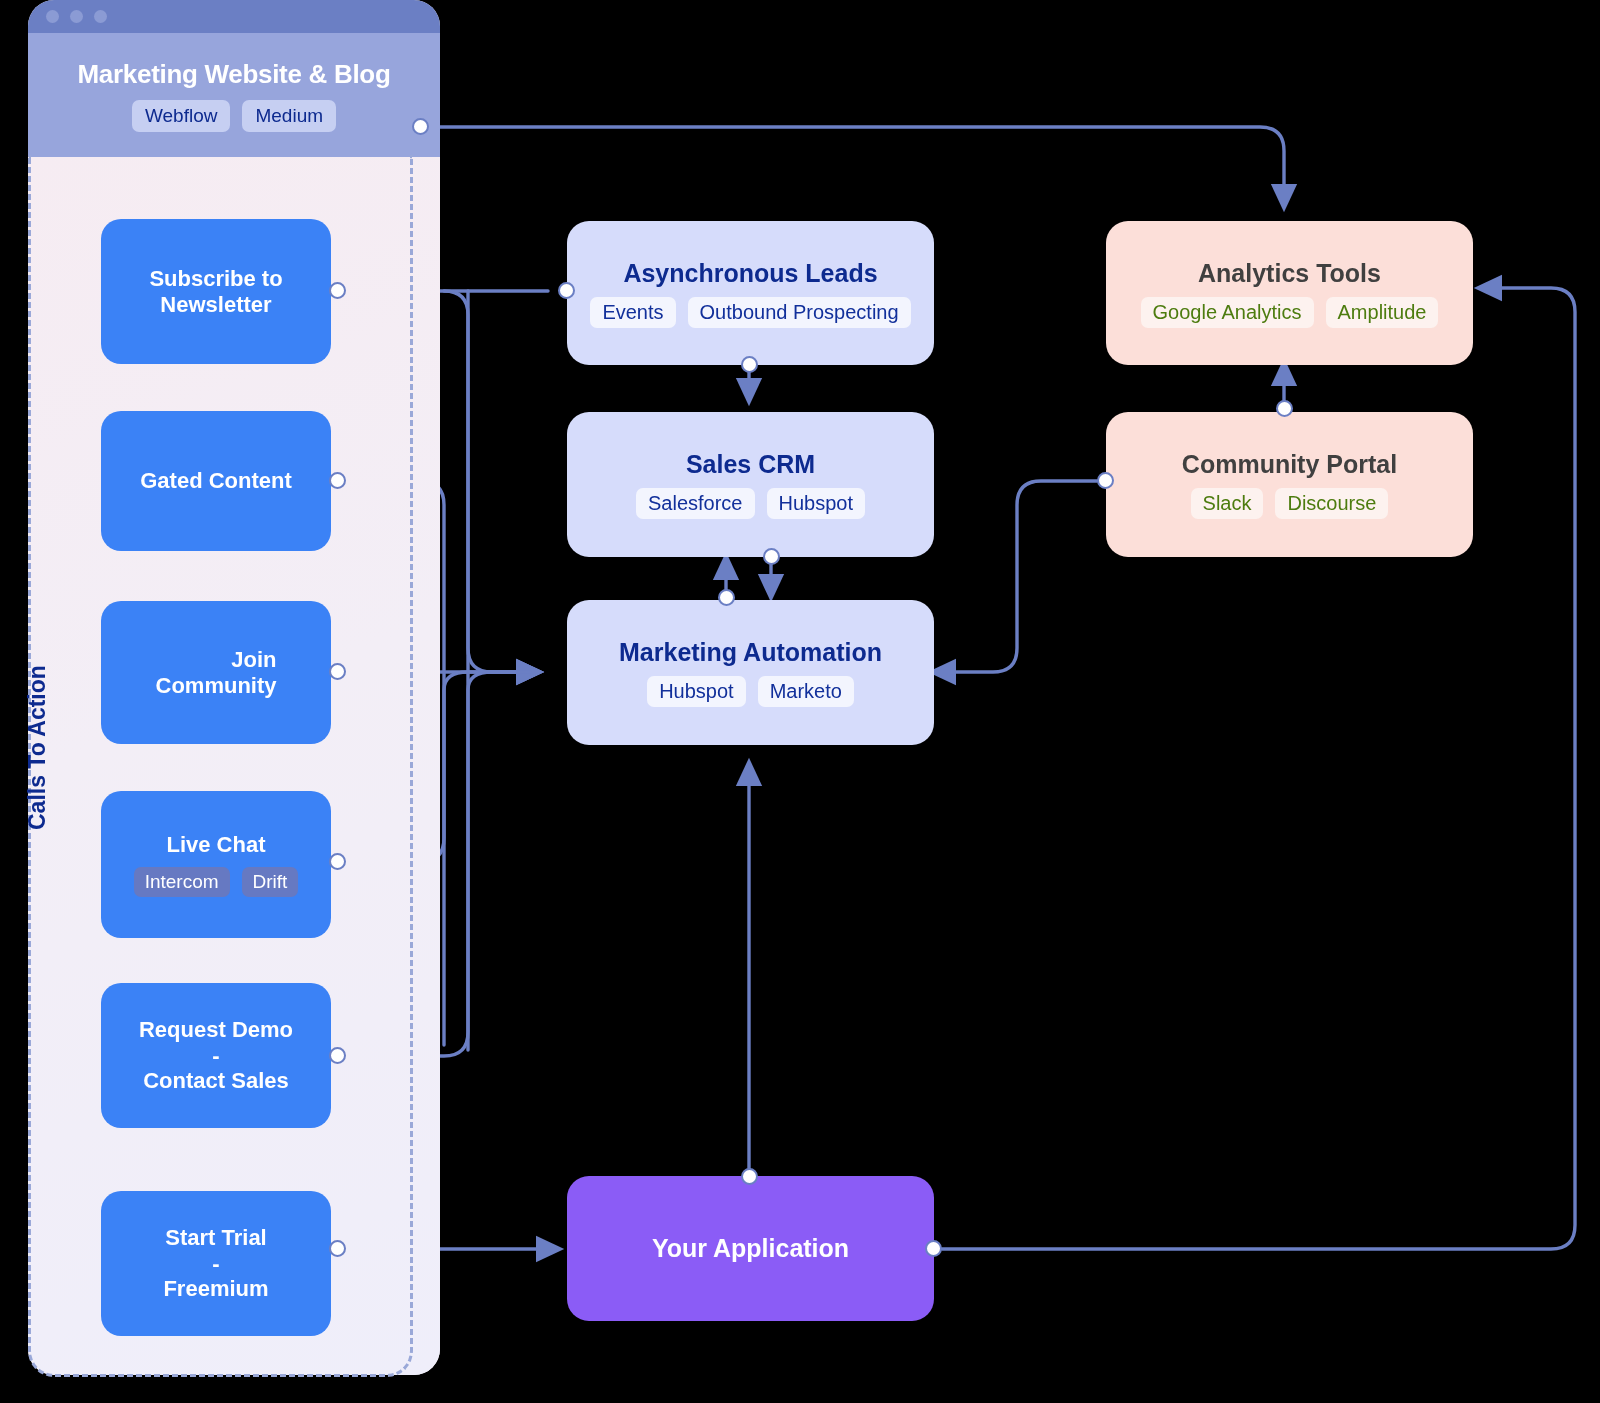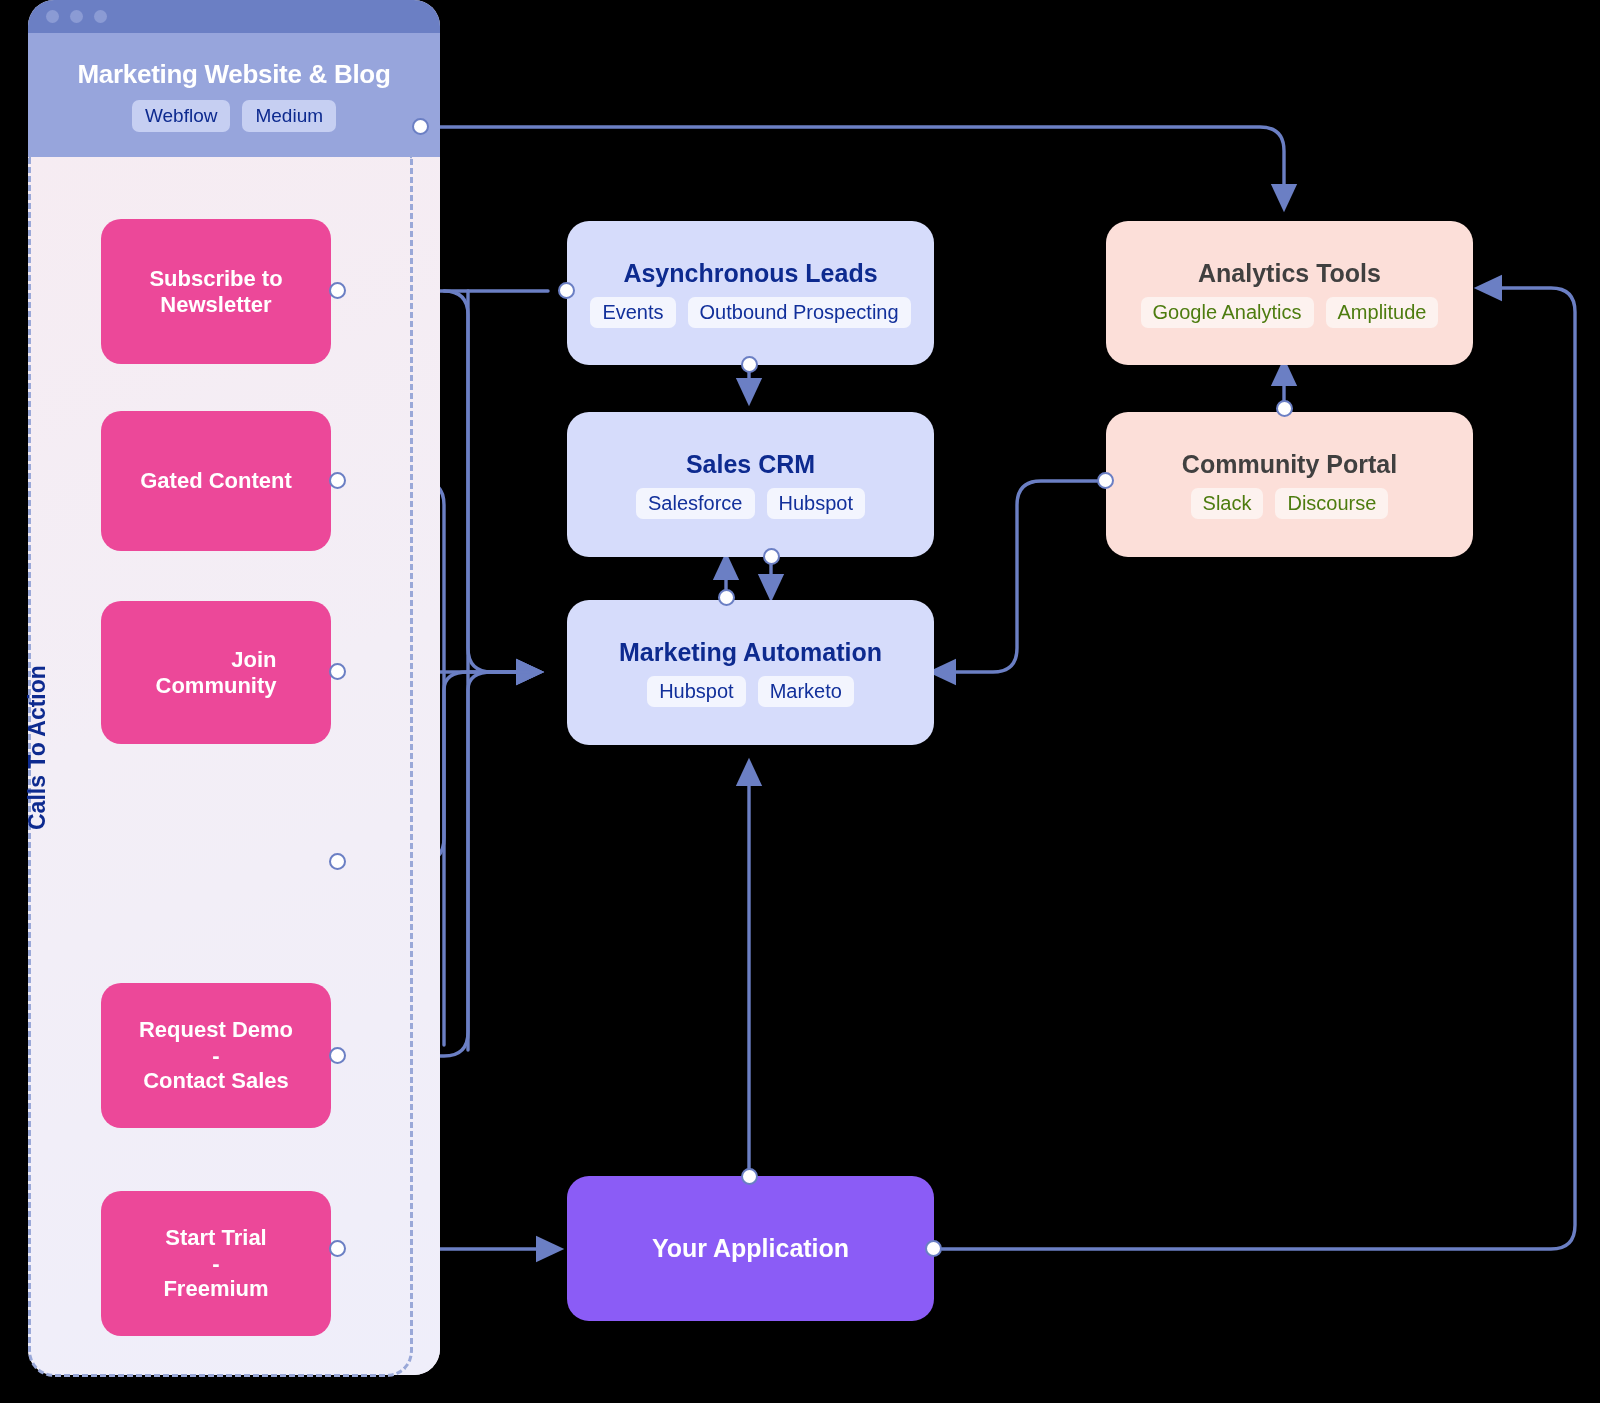--- a/index.html
+++ b/index.html
@@ -123,21 +123,21 @@
   }
   .node-tags {
     display: flex;
     gap: 12px;
     margin-top: 9px;
     flex-wrap: wrap;
     justify-content: center;
   }
   
   .node.cta {
-    background: #ec4899;
+    background: #3b82f6;
     left: 101px;
     width: 230px;
     border-radius: 20px;
   }
   .node.cta .node-title {
     color: #ffffff;
     font-size: 22px;
   }
   .node.cta .tag {
     background: #6679c2;
@@ -272,20 +272,27 @@
   </div>
 
   <div class="node cta" style="top:411px;height:140px;">
     <div class="node-title">Gated Content</div>
   </div>
 
   <div class="node cta" style="top:601px;height:143px;text-align:right;">
     <div class="node-title">Join<br>Community</div>
   </div>
 
+  <div class="node cta" style="top:791px;height:147px;">
+    <div class="node-title">Live Chat</div>
+    <div class="node-tags">
+      <span class="tag">Intercom</span>
+      <span class="tag">Drift</span>
+    </div>
+  </div>
 
   <div class="node cta" style="top:983px;height:145px;">
     <div class="node-title">Request Demo<br>-<br>Contact Sales</div>
   </div>
 
   <div class="node cta" style="top:1176px;height:145px;margin-top:15px;">
     <div class="node-title">Start Trial<br>-<br>Freemium</div>
   </div>
 
   <div class="node peri" style="left:567px;top:221px;width:367px;height:144px;">

